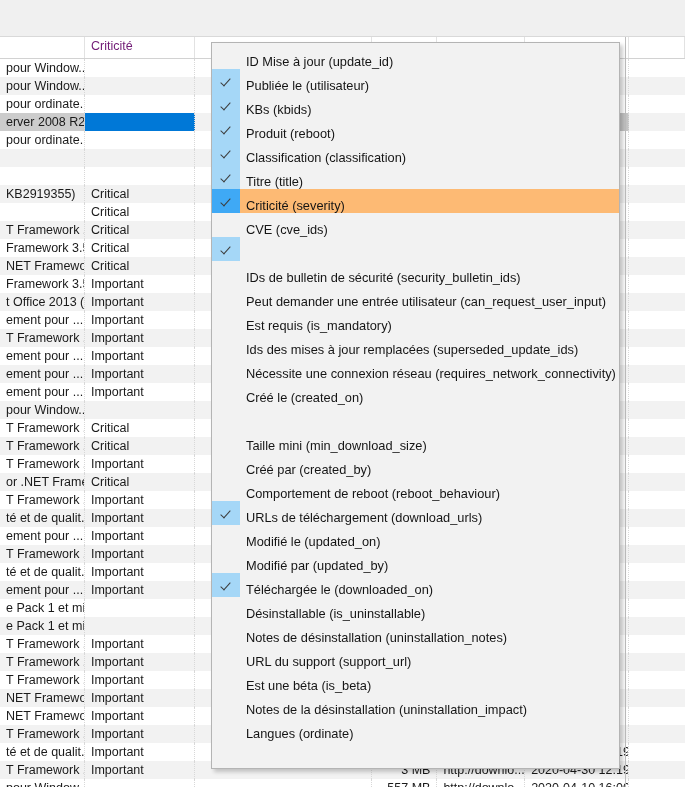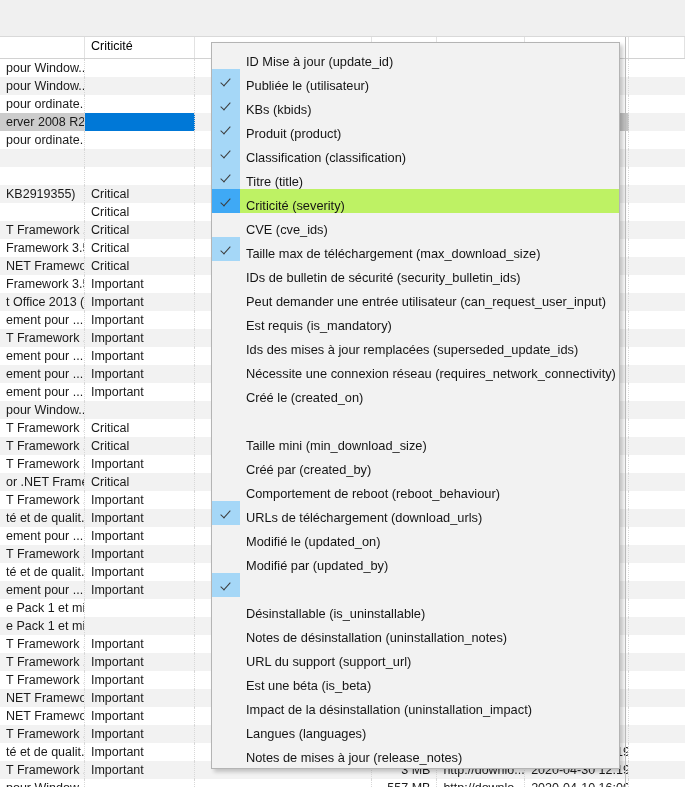--- a/index.html
+++ b/index.html
@@ -41,21 +41,21 @@
     display: flex;
     height: 22px;
     background: #ffffff;
     border-bottom: 1px solid #d2d2d2;
     box-sizing: border-box;
   }
   .grid-header .hcell {
     box-sizing: border-box;
     padding: 2px 6px 0 6px;
     font-size: 12.5px;
-    color: #000000;
+    color: #701a75;
     border-right: 1px solid #e2e2e2;
     white-space: nowrap;
     overflow: hidden;
   }
   .grid-body { position: relative; }
 
   .row {
     display: flex;
     height: 18px;
     line-height: 18px;
@@ -114,21 +114,21 @@
     padding: 2px 0 3px 0;
     z-index: 50;
   }
   .popup-item {
     display: flex;
     align-items: flex-end;
     height: 24px;
     box-sizing: border-box;
     cursor: default;
   }
-  .popup-item.active { background: #bef264; }
+  .popup-item.active { background: #fdba74; }
   .gutter {
     width: 28px;
     min-width: 28px;
     height: 24px;
     display: flex;
     align-items: center;
     justify-content: center;
     box-sizing: border-box;
   }
   .popup-item.checked .gutter { background: #a5d7f7; }
@@ -559,21 +559,21 @@
     <div class="popup-item checked">
       <div class="gutter">
         <span class="check"></span>
       </div>
       <div class="popup-label">KBs (kbids)</div>
     </div>
     <div class="popup-item checked">
       <div class="gutter">
         <span class="check"></span>
       </div>
-      <div class="popup-label">Produit (product)</div>
+      <div class="popup-label">Produit (reboot)</div>
     </div>
     <div class="popup-item checked">
       <div class="gutter">
         <span class="check"></span>
       </div>
       <div class="popup-label">Classification (classification)</div>
     </div>
     <div class="popup-item checked">
       <div class="gutter">
         <span class="check"></span>
@@ -587,21 +587,20 @@
       <div class="popup-label">Criticité (severity)</div>
     </div>
     <div class="popup-item">
       <div class="gutter"></div>
       <div class="popup-label">CVE (cve_ids)</div>
     </div>
     <div class="popup-item checked">
       <div class="gutter">
         <span class="check"></span>
       </div>
-      <div class="popup-label">Taille max de téléchargement (max_download_size)</div>
     </div>
     <div class="popup-item">
       <div class="gutter"></div>
       <div class="popup-label">IDs de bulletin de sécurité (security_bulletin_ids)</div>
     </div>
     <div class="popup-item">
       <div class="gutter"></div>
       <div class="popup-label">Peut demander une entrée utilisateur (can_request_user_input)</div>
     </div>
     <div class="popup-item">
@@ -646,42 +645,42 @@
       <div class="popup-label">Modifié le (updated_on)</div>
     </div>
     <div class="popup-item">
       <div class="gutter"></div>
       <div class="popup-label">Modifié par (updated_by)</div>
     </div>
     <div class="popup-item checked">
       <div class="gutter">
         <span class="check"></span>
       </div>
+      <div class="popup-label">Téléchargée le (downloaded_on)</div>
     </div>
     <div class="popup-item">
       <div class="gutter"></div>
       <div class="popup-label">Désinstallable (is_uninstallable)</div>
     </div>
     <div class="popup-item">
       <div class="gutter"></div>
       <div class="popup-label">Notes de désinstallation (uninstallation_notes)</div>
     </div>
     <div class="popup-item">
       <div class="gutter"></div>
       <div class="popup-label">URL du support (support_url)</div>
     </div>
     <div class="popup-item">
       <div class="gutter"></div>
       <div class="popup-label">Est une béta (is_beta)</div>
     </div>
     <div class="popup-item">
       <div class="gutter"></div>
-      <div class="popup-label">Impact de la désinstallation (uninstallation_impact)</div>
-    </div>
-    <div class="popup-item">
-      <div class="gutter"></div>
-      <div class="popup-label">Langues (languages)</div>
-    </div>
-    <div class="popup-item">
-      <div class="gutter"></div>
-      <div class="popup-label">Notes de mises à jour (release_notes)</div>
+      <div class="popup-label">Notes de la désinstallation (uninstallation_impact)</div>
+    </div>
+    <div class="popup-item">
+      <div class="gutter"></div>
+      <div class="popup-label">Langues (ordinate)</div>
+    </div>
+    <div class="popup-item">
+      <div class="gutter"></div>
     </div>
   </div>
 
 </body></html>

